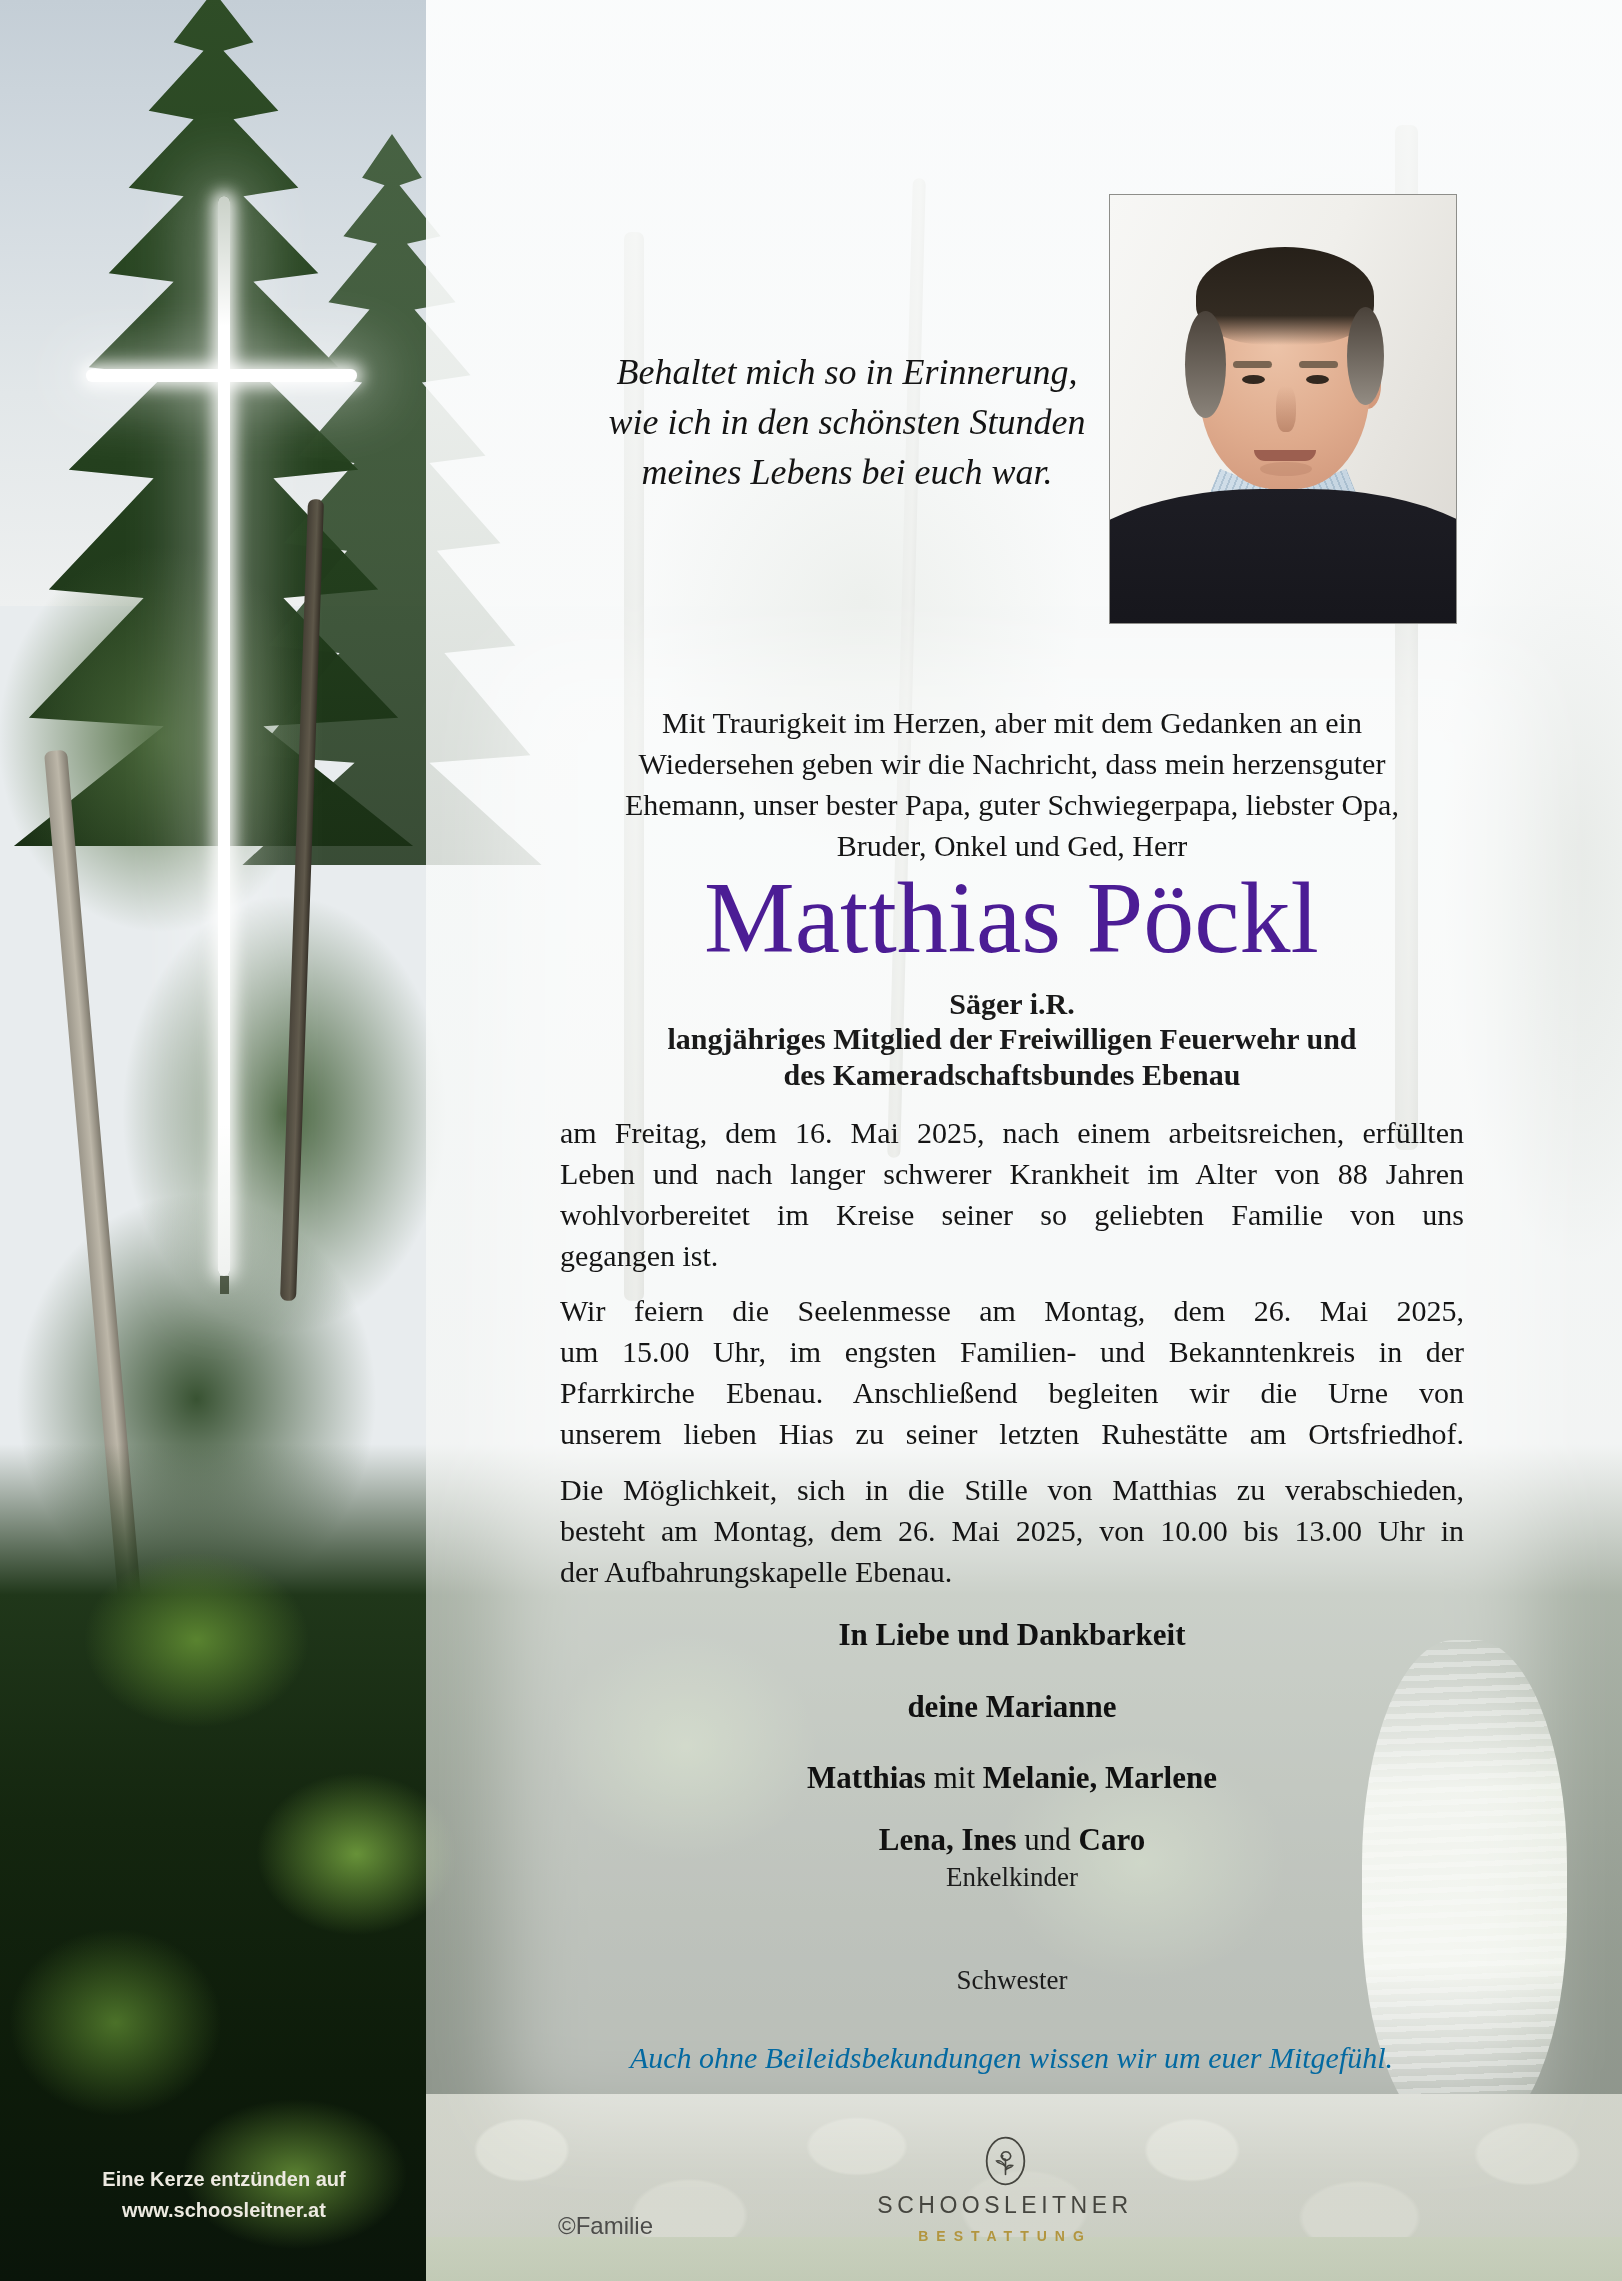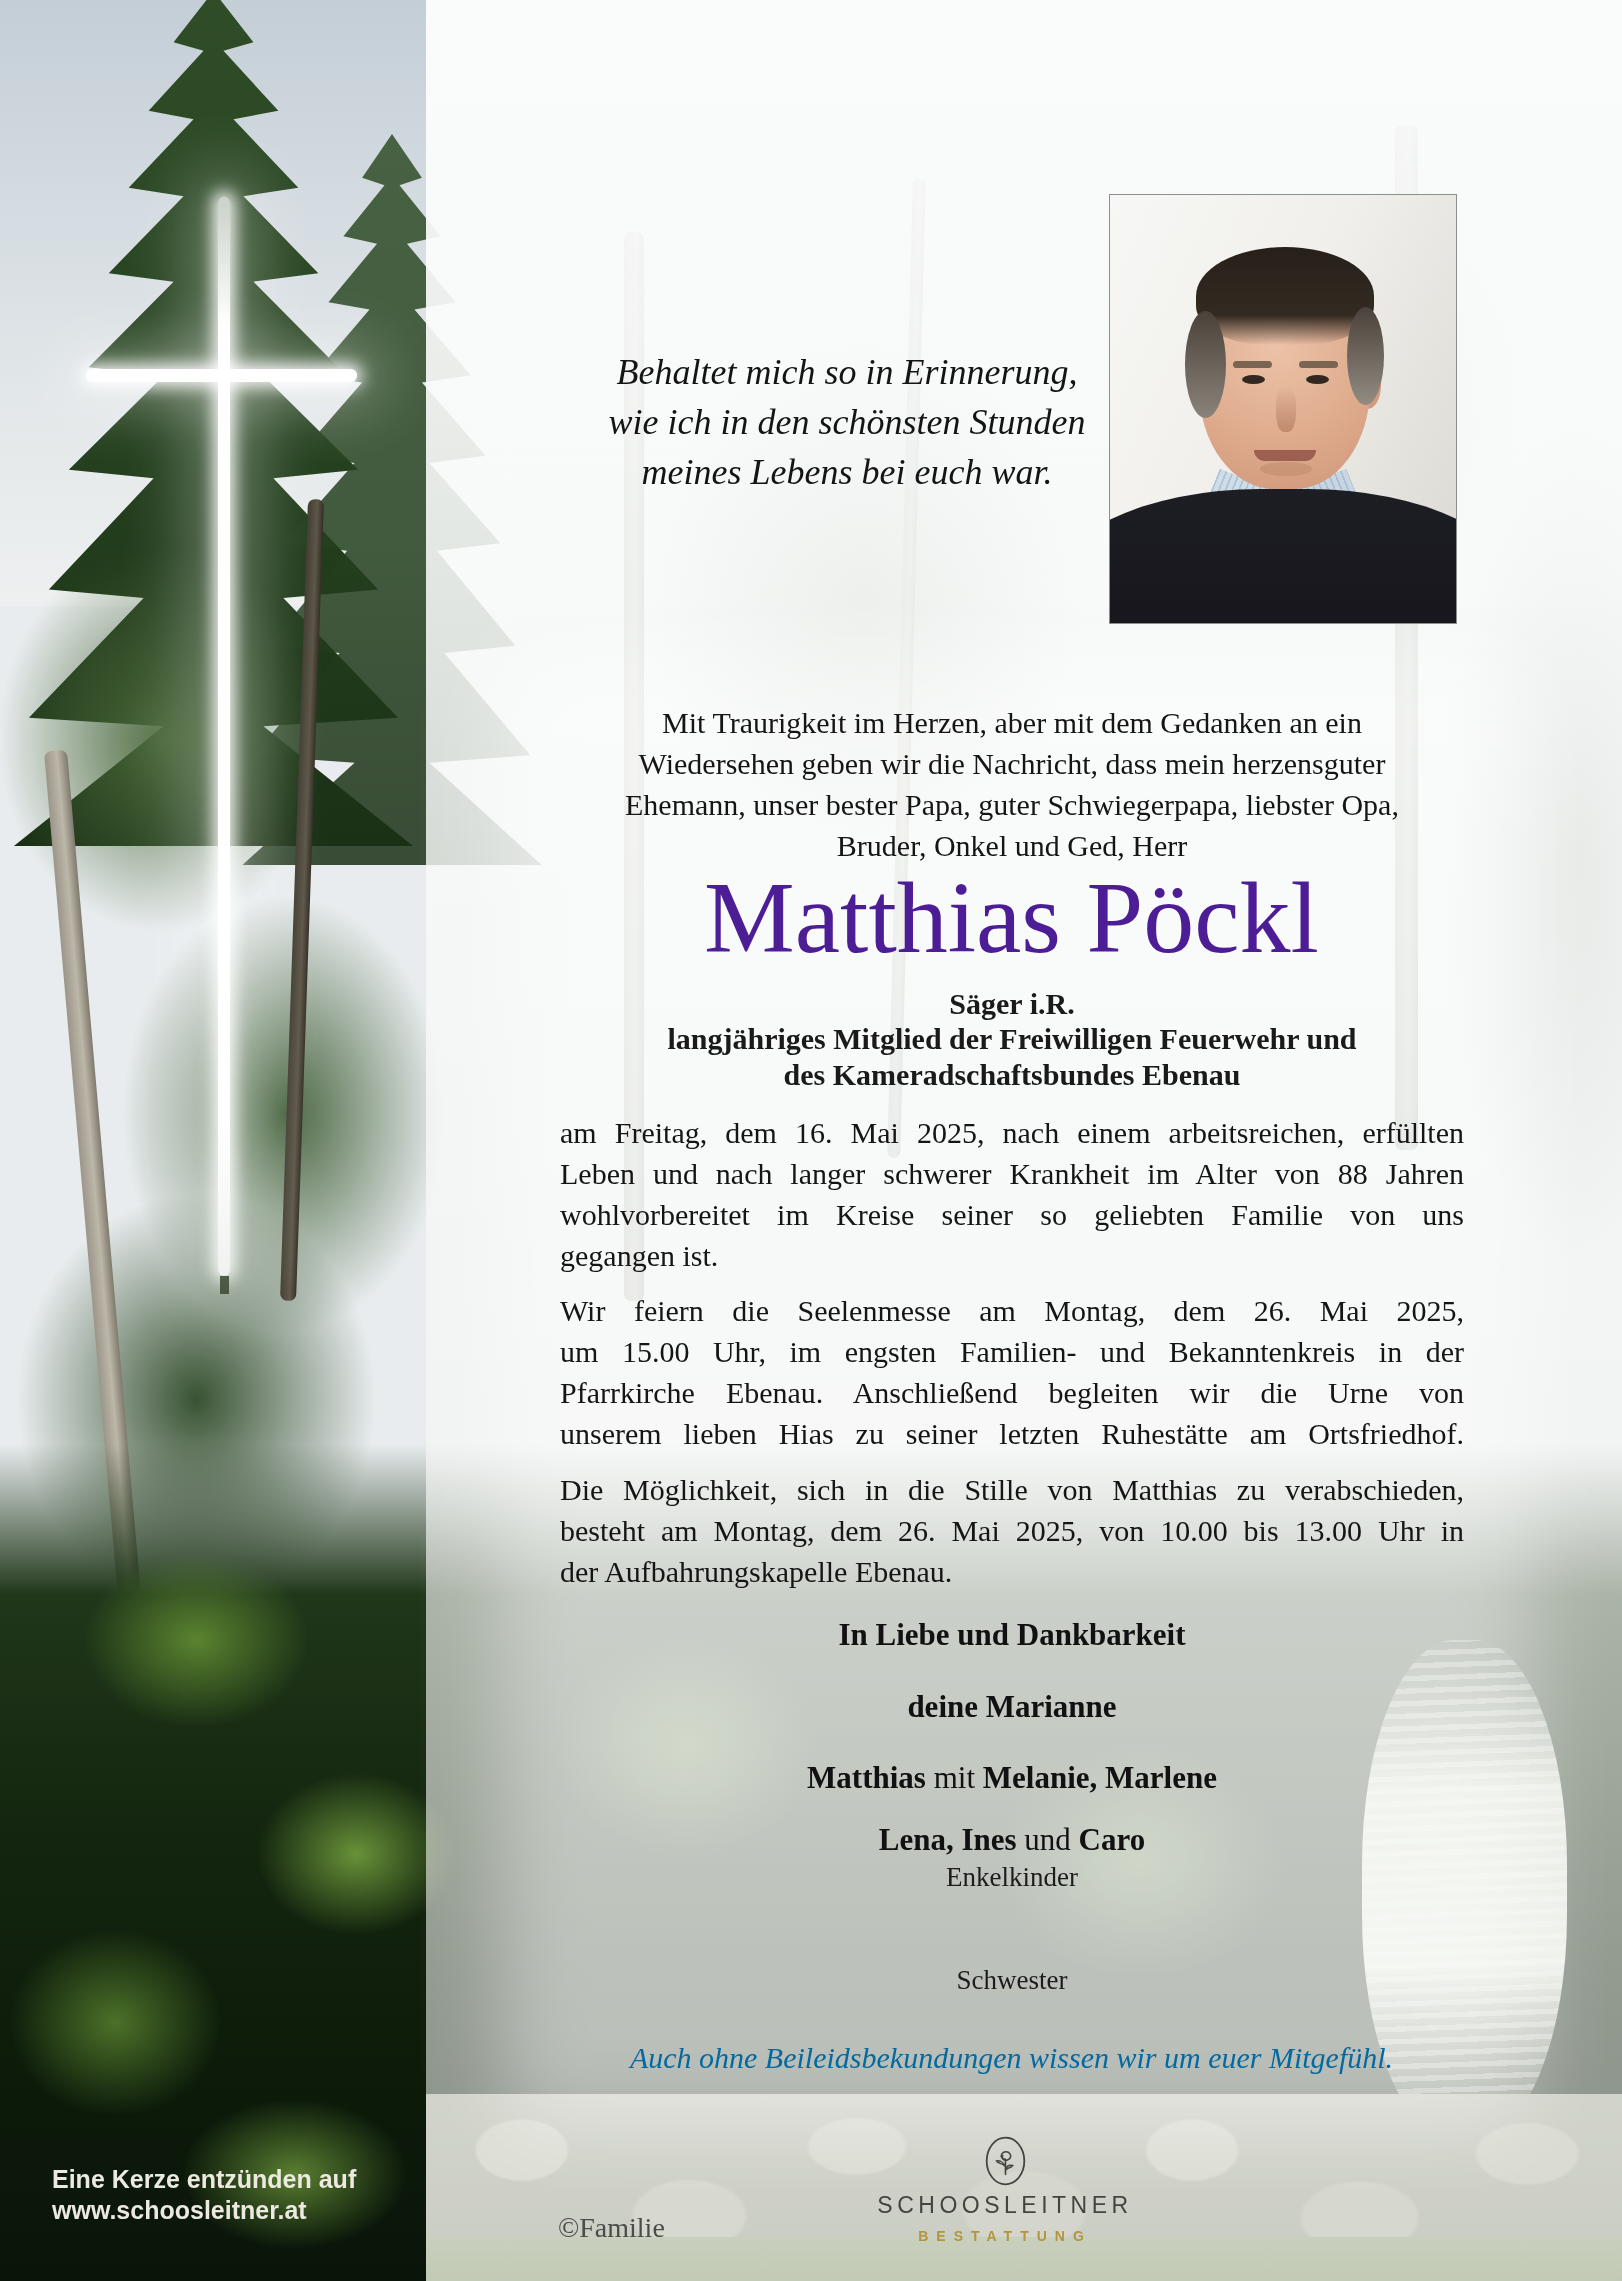--- a/index.html
+++ b/index.html
@@ -103,24 +103,24 @@
   .paras .para{margin:0 0 14.3px 0;}
   .paras .pline{text-align:justify;text-align-last:justify;}
   .paras .pline.left{text-align-last:left;}
   .fline{position:absolute;left:560px;width:904px;text-align:center;font-size:31px;line-height:37px;color:#111;}
   .fline .b{font-weight:bold;}
   .role{position:absolute;left:560px;width:904px;text-align:center;font-size:27px;line-height:32px;color:#1c1c1c;}
   .note{position:absolute;left:499px;top:2039px;width:1025px;text-align:center;
      font-style:italic;font-size:30px;line-height:37px;color:#0369a1;}
 
   
-  .candle{position:absolute;left:52px;top:2164px;width:344px;z-index:5;
-     font-family:"Liberation Sans",sans-serif;font-weight:bold;font-size:25px;line-height:31px;color:#ece9e0;}
+  .candle{position:absolute;left:52px;top:2164px;width:344px;z-index:5;text-align:center;
+     font-family:"Liberation Sans",sans-serif;font-weight:bold;font-size:20px;line-height:31px;color:#ece9e0;}
   .credit{position:absolute;left:558px;top:2212px;z-index:5;
-     font-family:Liberation Serif, serif;font-size:28px;color:#4c4c4a;}
+     font-family:Liberation Sans, sans-serif;font-size:24px;color:#4c4c4a;}
   .brand{position:absolute;left:827px;top:2135px;width:356px;z-index:5;text-align:center;}
   .brand svg{display:block;margin:0 auto;}
   .brand-name{margin-top:5.3px;font-family:"Liberation Sans",sans-serif;font-size:23px;
      letter-spacing:4.5px;color:#45453f;}
   .brand-tag{margin-top:9px;font-family:"Liberation Sans",sans-serif;font-size:14px;font-weight:bold;
      letter-spacing:8px;color:#b2953e;}
 </style>
 </head>
 <body>
 

